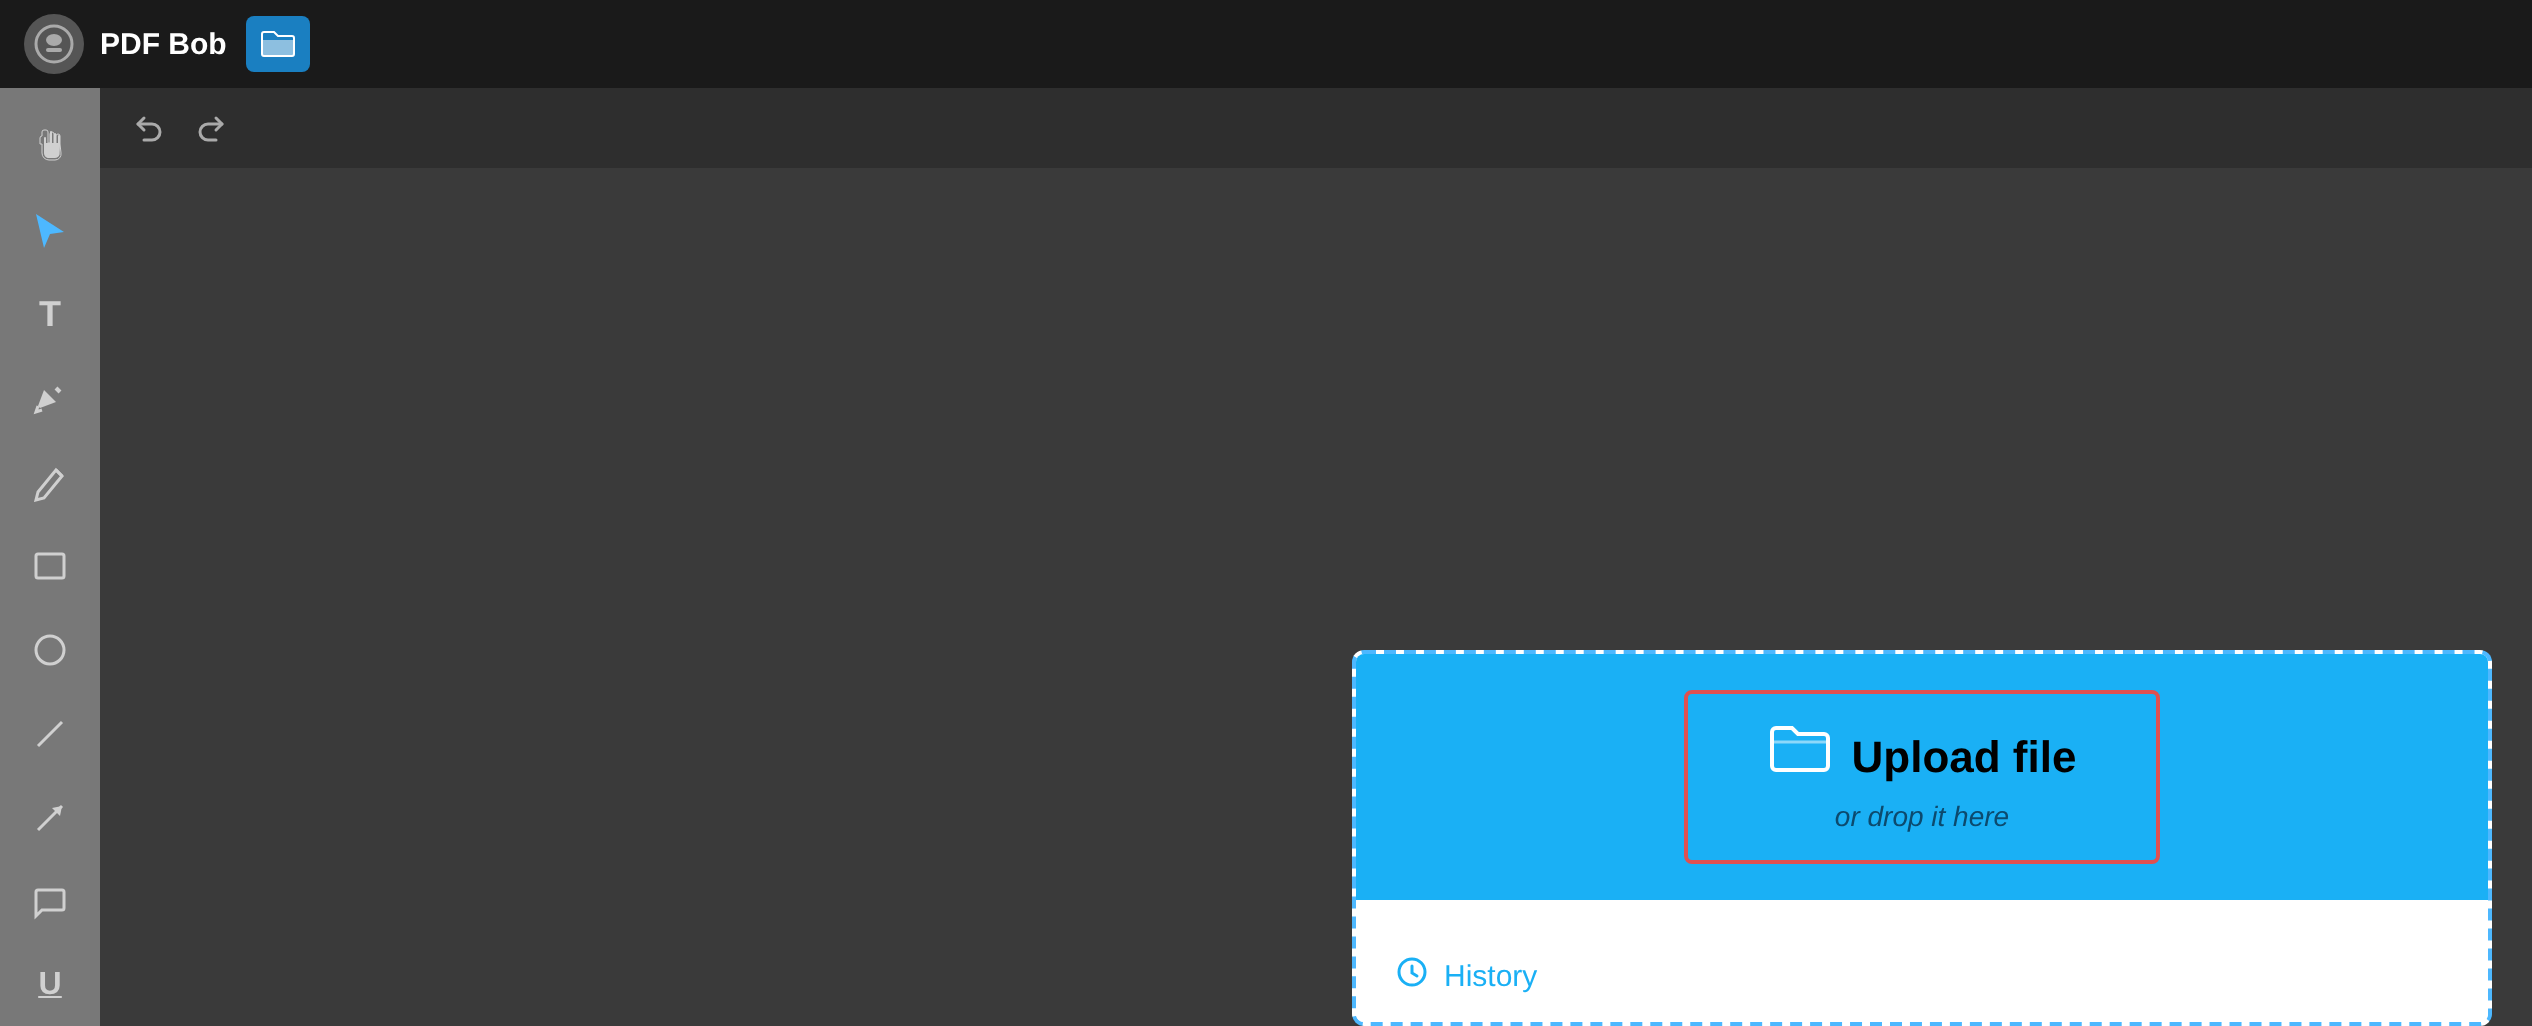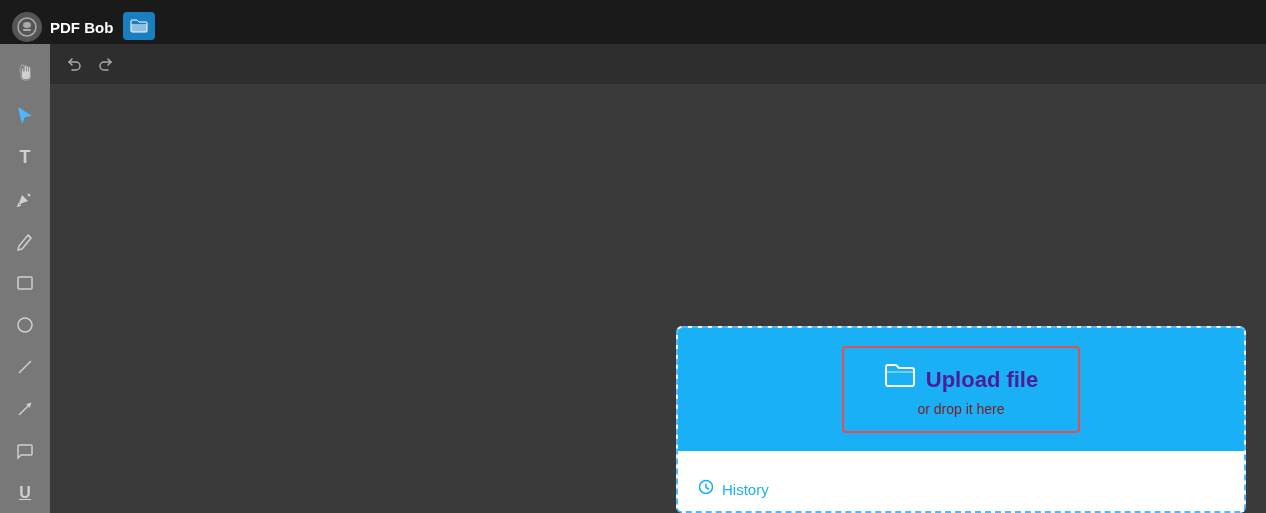--- a/index.html
+++ b/index.html
@@ -4,21 +4,21 @@
   <style>
     * { box-sizing: border-box; margin: 0; padding: 0; }
     body { width: 1266px; height: 513px; overflow: hidden; font-family: -apple-system, BlinkMacSystemFont, 'Segoe UI', sans-serif; background: #3a3a3a; }
 
     
     .topbar {
       width: 100%;
       height: 44px;
       background: #1a1a1a;
       display: flex;
-      align-items: flex-start;
+      align-items: center;
       padding: 12px 12px;
       gap: 10px;
     }
     .topbar-logo {
       display: flex;
       align-items: center;
       gap: 8px;
     }
     .logo-icon {
       width: 30px;
@@ -145,26 +145,27 @@
     }
     .upload-btn-top {
       display: flex;
       align-items: center;
       gap: 10px;
       color: #fff;
     }
     .upload-file-text {
       font-size: 22px;
       font-weight: 600;
-      color: #4c1d95;
+      color: #000000;
       text-align: center;
     }
     .upload-sub-text {
       font-size: 14px;
-      color: #7f1d1d;
+      color: #0c4a6e;
+      font-style: italic;
     }
     .folder-upload-icon {
       font-size: 26px;
       color: #fff;
     }
 
     .history-area {
       padding: 12px 20px;
       background: #fff;
     }

